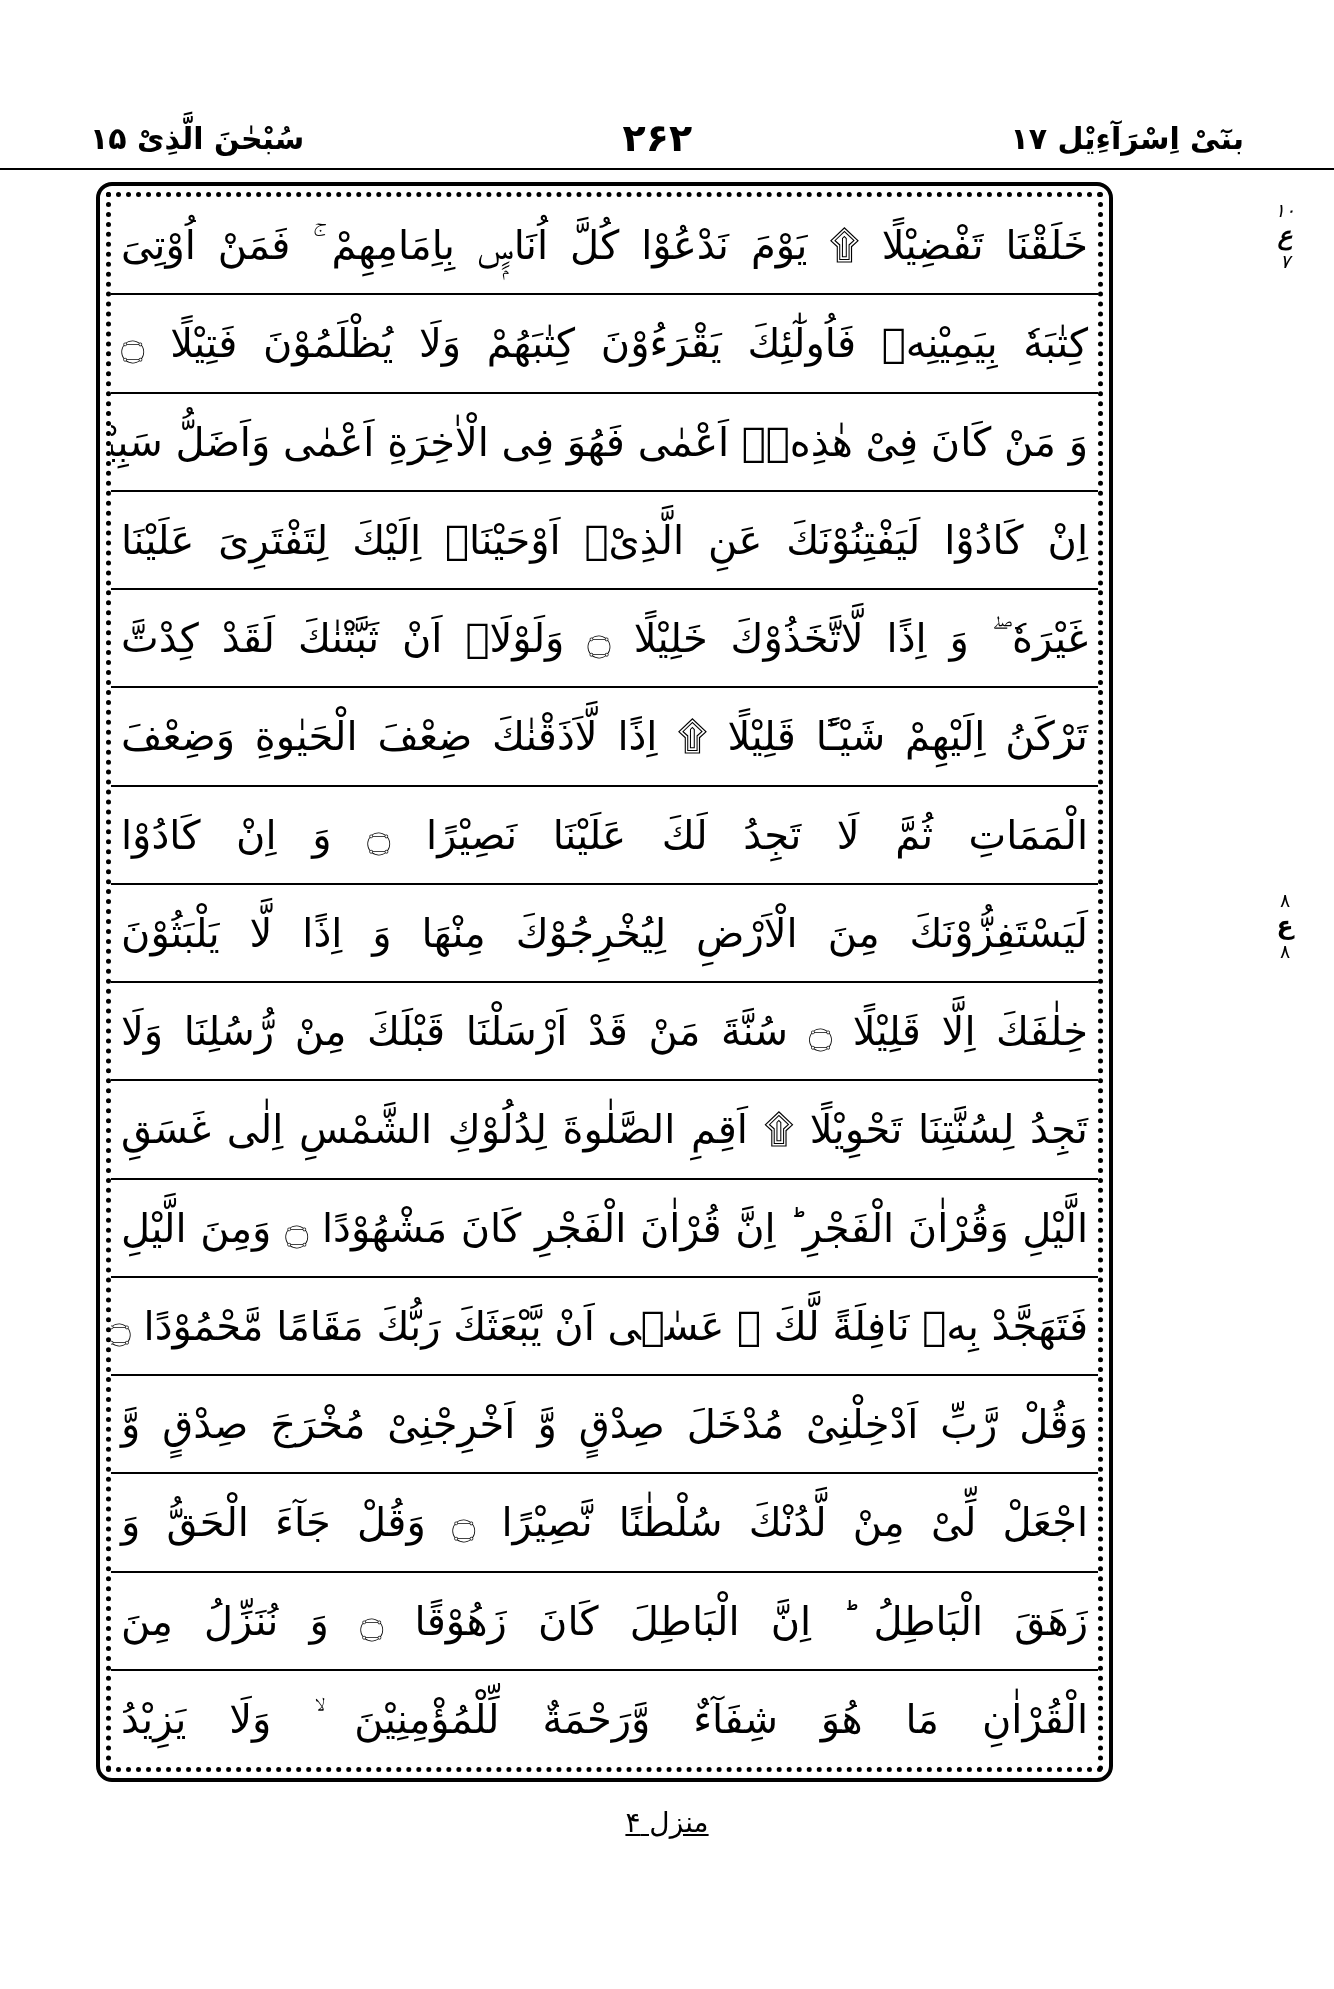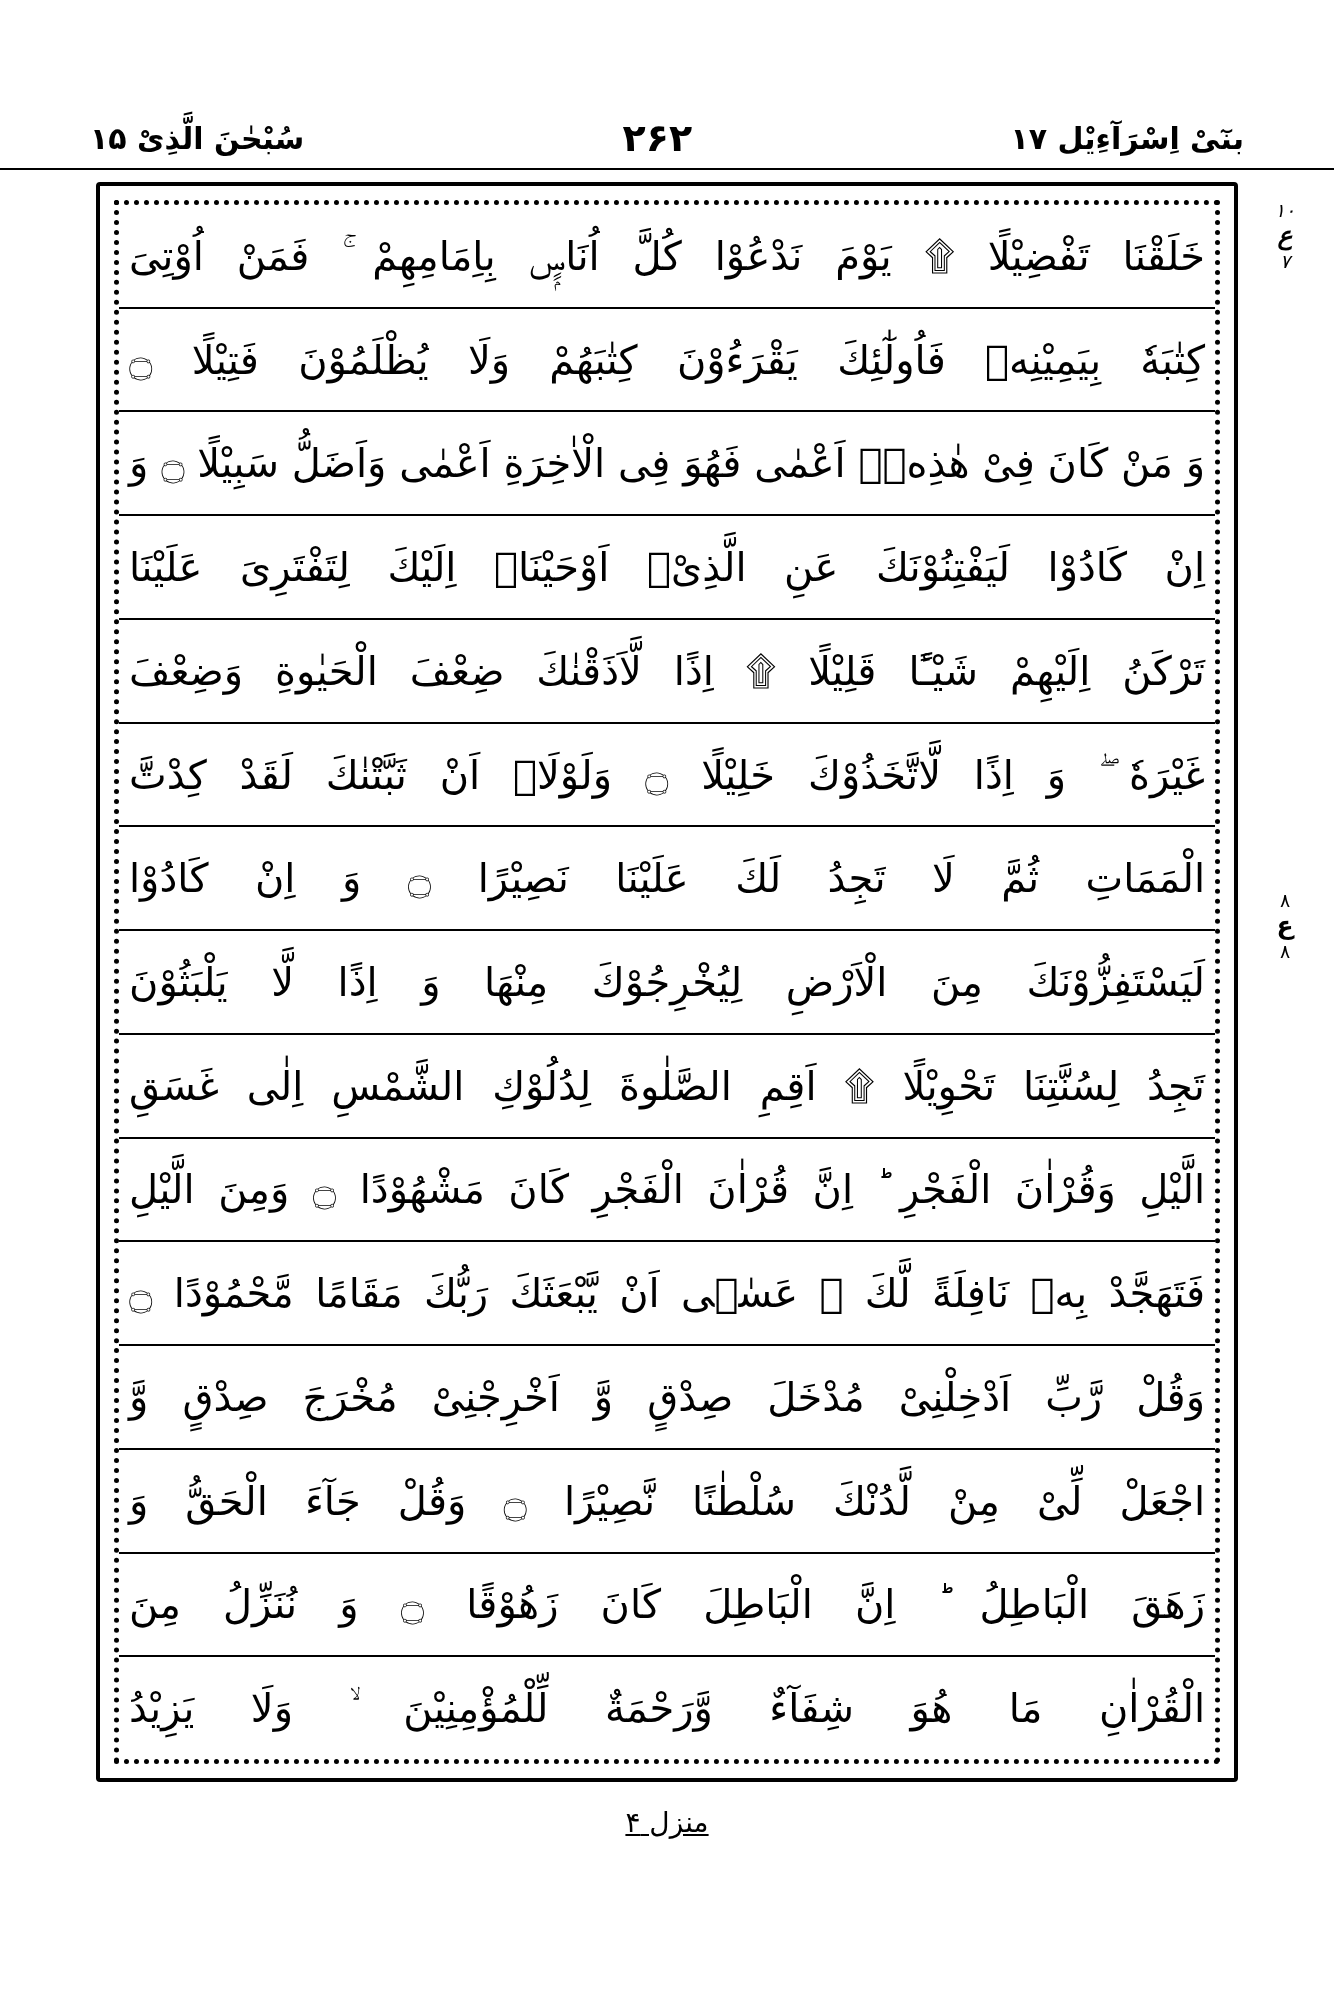--- a/index.html
+++ b/index.html
@@ -62,25 +62,25 @@
     left: 0;
     right: 0;
     height: 2px;
     background: #000;
   }
   
   .frame-outer {
     position: absolute;
     top: 182px;
     left: 96px;
-    width: 1142px;
+    width: 1017px;
     height: 1600px;
     border: 4px solid #000;
-    border-radius: 4px;
-    padding: 14px;
+    border-radius: 16px;
+    padding: 6px;
     box-sizing: border-box;
     background: #fff;
   }
   .frame-inner {
     width: 100%;
     height: 100%;
     box-sizing: border-box;
     border: 5px dotted #000;
     padding: 0;
     background: #fff;
@@ -170,30 +170,33 @@
       <div class="ayah-line">
           <div class="ayah-text">كِتٰبَهٗ بِیَمِیْنِهٖ فَاُولٰٓئِكَ یَقْرَءُوْنَ كِتٰبَهُمْ وَلَا یُظْلَمُوْنَ فَتِیْلًا ۝</div>
         </div>
       <div class="ayah-line">
           <div class="ayah-text">وَ مَنْ كَانَ فِیْ هٰذِهٖۤ اَعْمٰى فَهُوَ فِی الْاٰخِرَةِ اَعْمٰى وَاَضَلُّ سَبِیْلًا ۝ وَ</div>
         </div>
       <div class="ayah-line">
           <div class="ayah-text">اِنْ كَادُوْا لَیَفْتِنُوْنَكَ عَنِ الَّذِیْۤ اَوْحَیْنَاۤ اِلَیْكَ لِتَفْتَرِیَ عَلَیْنَا</div>
         </div>
       <div class="ayah-line">
+          <div class="ayah-text">غَیْرَهٗ ۖ وَ اِذًا لَّاتَّخَذُوْكَ خَلِیْلًا ۝ وَلَوْلَاۤ اَنْ ثَبَّتْنٰكَ لَقَدْ كِدْتَّ</div>
+        </div>
+      <div class="ayah-line">
           <div class="ayah-text">تَرْكَنُ اِلَیْهِمْ شَیْـًٔا قَلِیْلًا ۩ اِذًا لَّاَذَقْنٰكَ ضِعْفَ الْحَیٰوةِ وَضِعْفَ</div>
         </div>
       <div class="ayah-line">
-          <div class="ayah-text">غَیْرَهٗ ۖ وَ اِذًا لَّاتَّخَذُوْكَ خَلِیْلًا ۝ وَلَوْلَاۤ اَنْ ثَبَّتْنٰكَ لَقَدْ كِدْتَّ</div>
-        </div>
-      <div class="ayah-line">
           <div class="ayah-text">الْمَمَاتِ ثُمَّ لَا تَجِدُ لَكَ عَلَیْنَا نَصِیْرًا ۝ وَ اِنْ كَادُوْا</div>
         </div>
       <div class="ayah-line">
           <div class="ayah-text">لَیَسْتَفِزُّوْنَكَ مِنَ الْاَرْضِ لِیُخْرِجُوْكَ مِنْهَا وَ اِذًا لَّا یَلْبَثُوْنَ</div>
+        </div>
+      <div class="ayah-line">
+          <div class="ayah-text">خِلٰفَكَ اِلَّا قَلِیْلًا ۝ سُنَّةَ مَنْ قَدْ اَرْسَلْنَا قَبْلَكَ مِنْ رُّسُلِنَا وَلَا</div>
         </div>
       <div class="ayah-line">
           <div class="ayah-text">تَجِدُ لِسُنَّتِنَا تَحْوِیْلًا ۩ اَقِمِ الصَّلٰوةَ لِدُلُوْكِ الشَّمْسِ اِلٰى غَسَقِ</div>
         </div>
       <div class="ayah-line">
           <div class="ayah-text">الَّیْلِ وَقُرْاٰنَ الْفَجْرِ ؕ اِنَّ قُرْاٰنَ الْفَجْرِ كَانَ مَشْهُوْدًا ۝ وَمِنَ الَّیْلِ</div>
         </div>
       <div class="ayah-line">
           <div class="ayah-text">فَتَهَجَّدْ بِهٖ نَافِلَةً لَّكَ ۖ عَسٰۤى اَنْ یَّبْعَثَكَ رَبُّكَ مَقَامًا مَّحْمُوْدًا ۝</div>
         </div>

